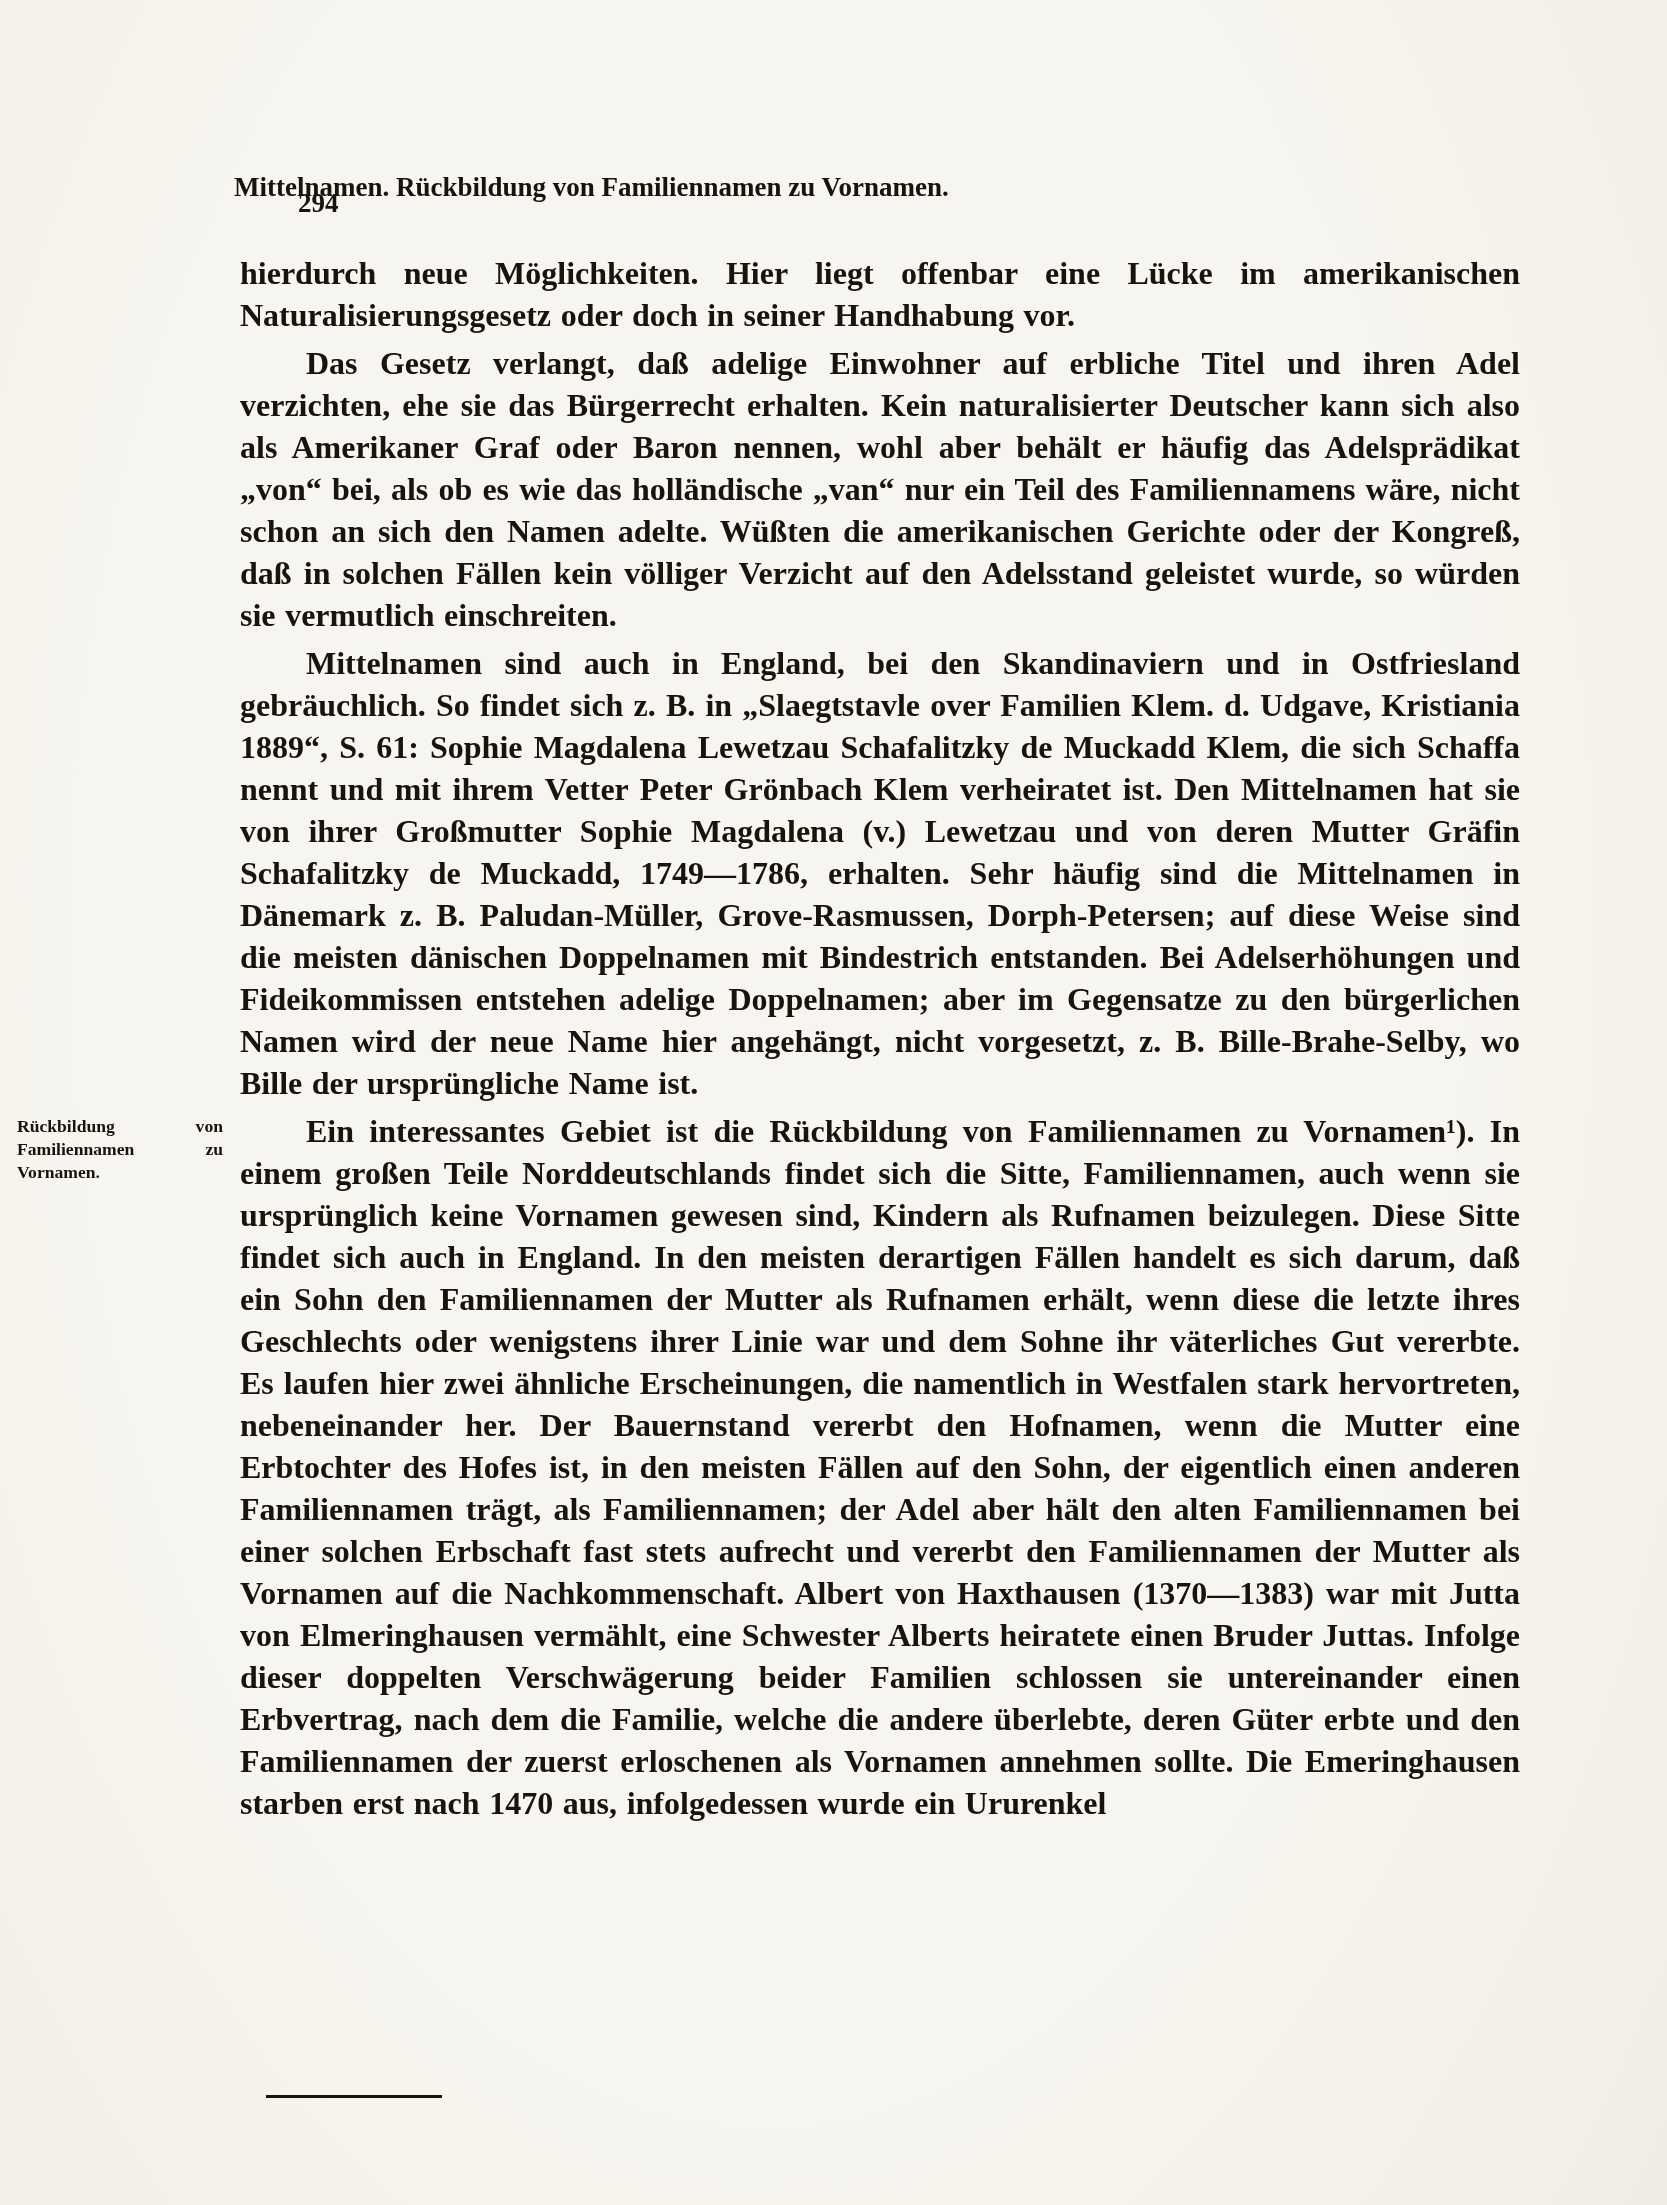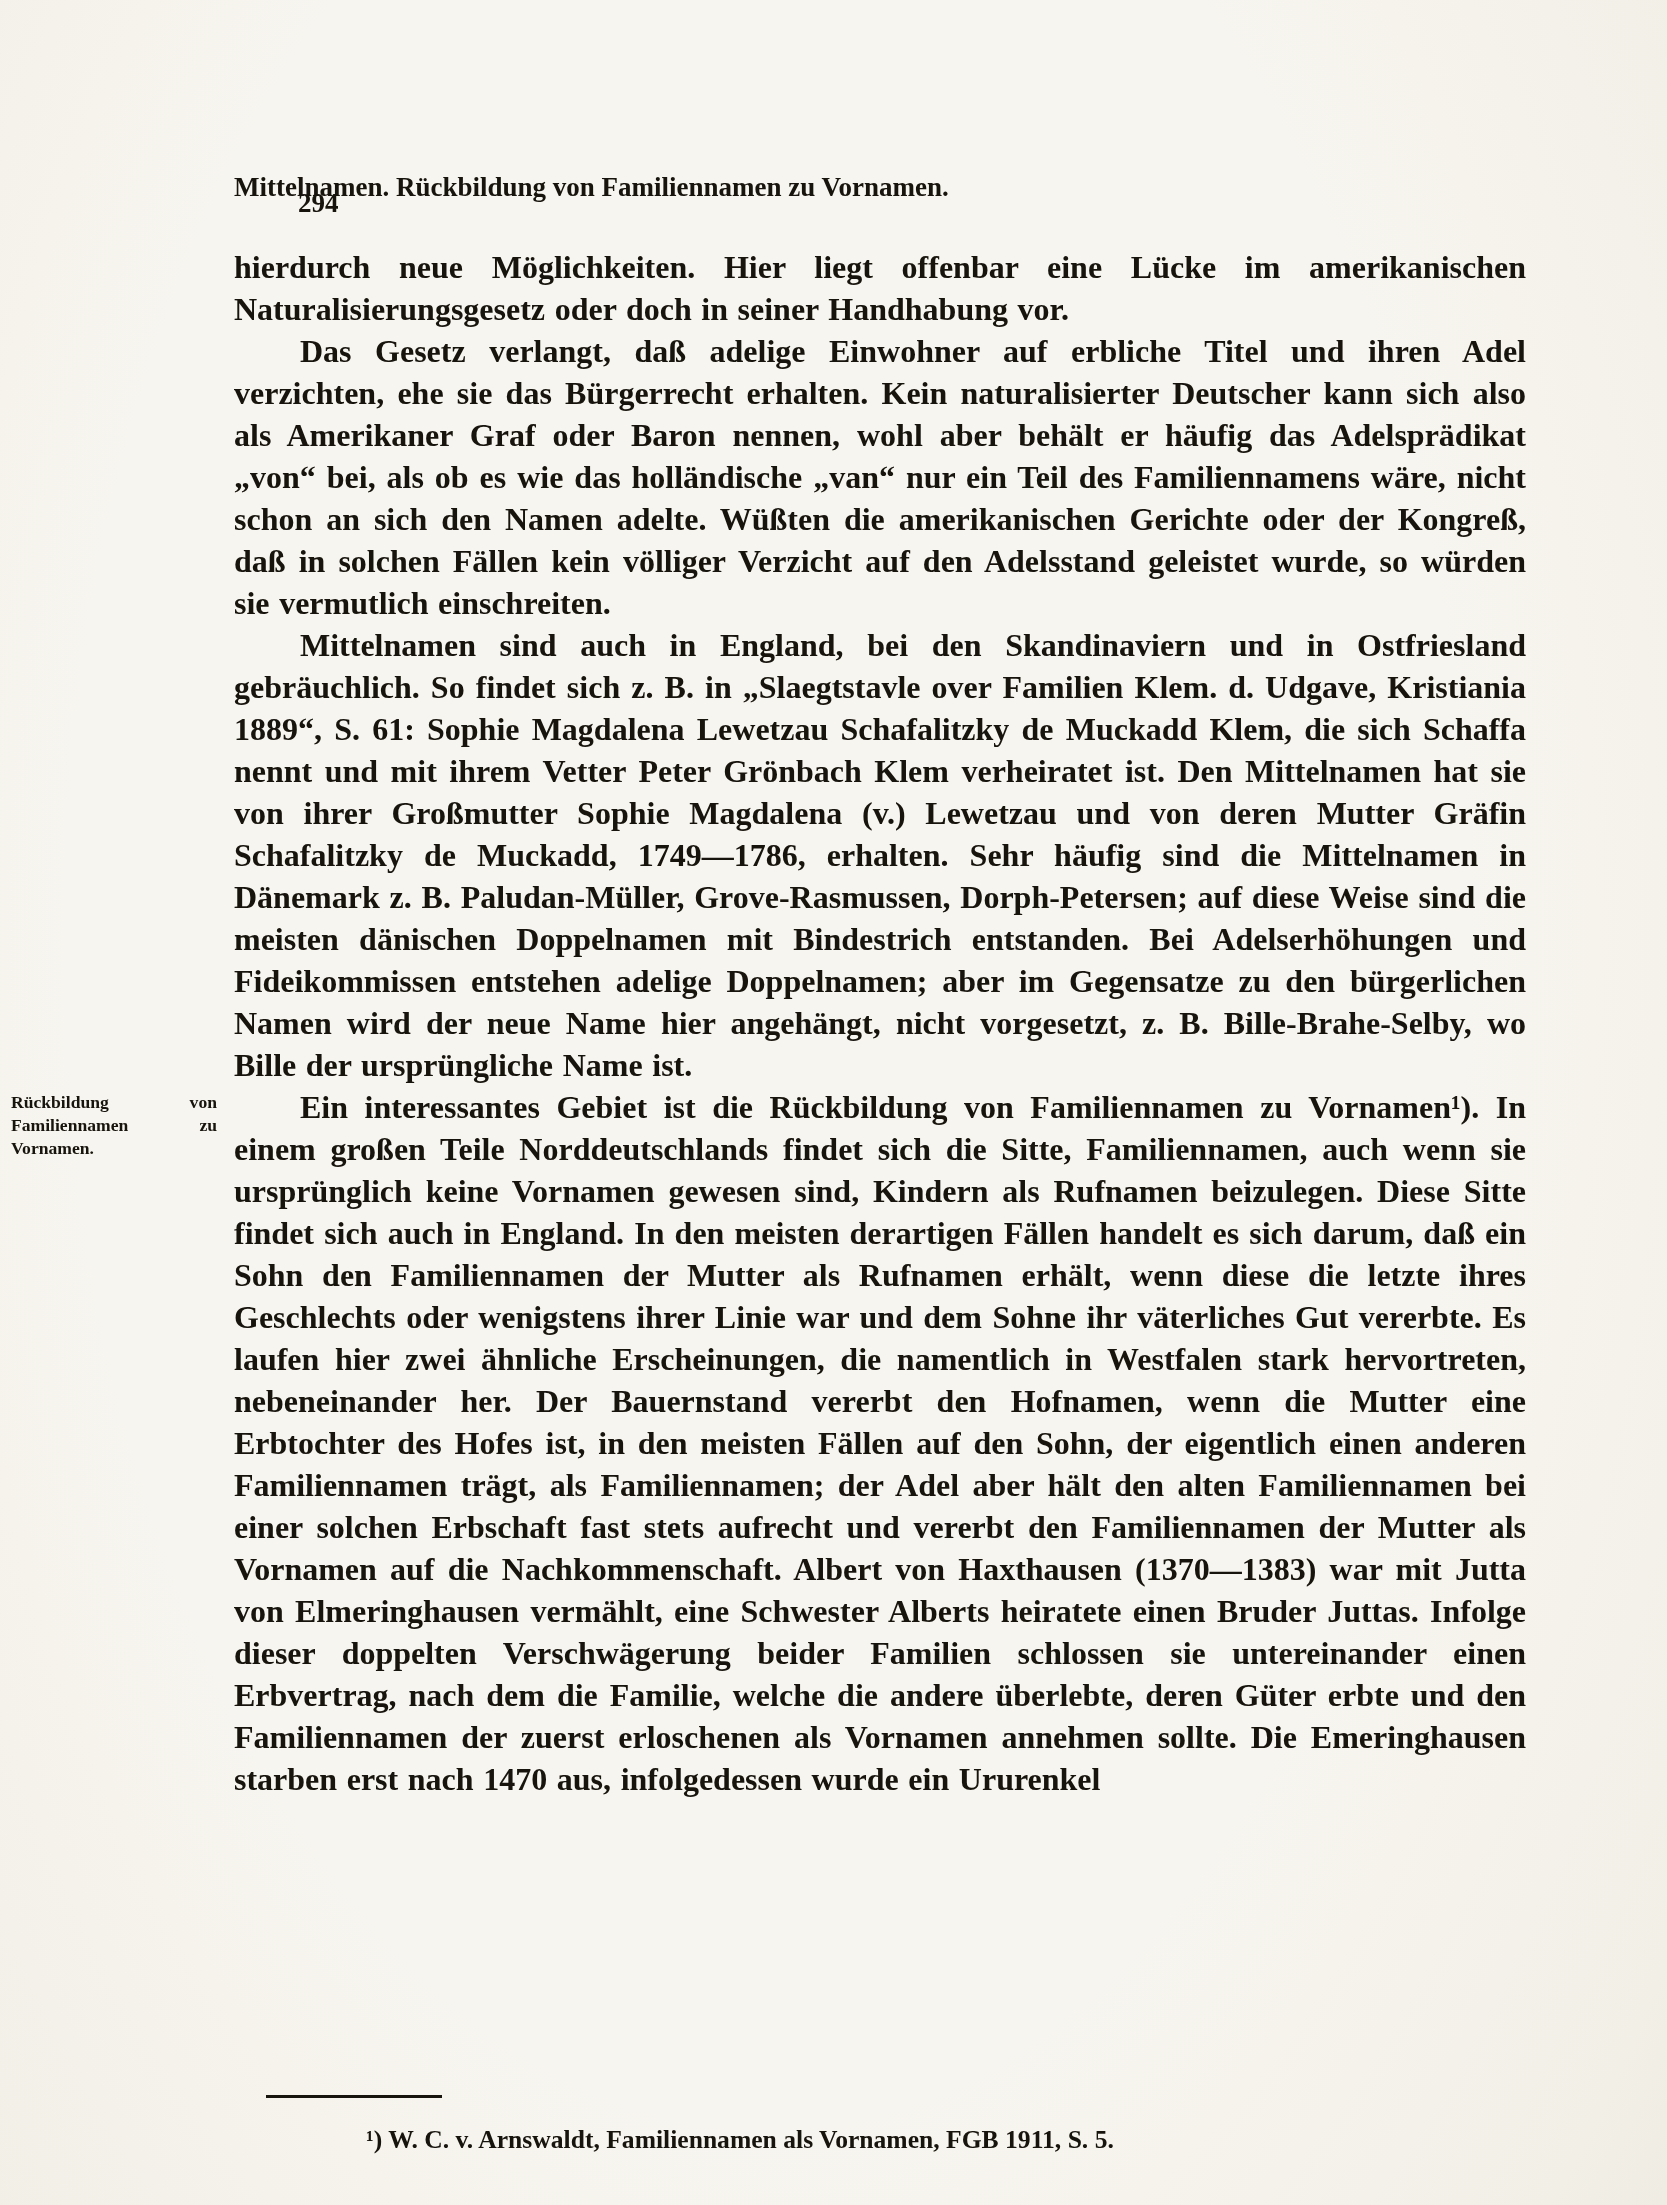--- a/index.html
+++ b/index.html
@@ -46,21 +46,21 @@
     left: 234px;
     width: 1292px;
     font-size: 32px;
     line-height: 42px;
     font-weight: 600;
     text-align: justify;
     word-spacing: 0.05em;
     hyphens: auto;
   }
   .para {
-    margin: 0;
+    margin: 6px;
     text-indent: 66px;
   }
   .para.no-indent {
     text-indent: 0;
   }
   .para.rel {
     position: relative;
   }
 
   
@@ -113,17 +113,16 @@
     <p class="para">Das Gesetz verlangt, daß adelige Einwohner auf erbliche Titel und ihren Adel verzichten, ehe sie das Bürgerrecht erhalten. Kein naturalisierter Deutscher kann sich also als Amerikaner Graf oder Baron nennen, wohl aber behält er häufig das Adelsprädikat „von“ bei, als ob es wie das holländische „van“ nur ein Teil des Familiennamens wäre, nicht schon an sich den Namen adelte. Wüßten die amerikanischen Gerichte oder der Kongreß, daß in solchen Fällen kein völliger Verzicht auf den Adelsstand geleistet wurde, so würden sie vermutlich einschreiten.</p>
     <p class="para">Mittelnamen sind auch in England, bei den Skandinaviern und in Ostfriesland gebräuchlich. So findet sich z. B. in „Slaegtstavle over Familien Klem. d. Udgave, Kristiania 1889“, S. 61: Sophie Magdalena Lewetzau Schafalitzky de Muckadd Klem, die sich Schaffa nennt und mit ihrem Vetter Peter Grönbach Klem verheiratet ist. Den Mittelnamen hat sie von ihrer Großmutter Sophie Magdalena (v.) Lewetzau und von deren Mutter Gräfin Schafalitzky de Muckadd, 1749—1786, erhalten. Sehr häufig sind die Mittelnamen in Dänemark z. B. Paludan-Müller, Grove-Rasmussen, Dorph-Petersen; auf diese Weise sind die meisten dänischen Doppelnamen mit Bindestrich entstanden. Bei Adelserhöhungen und Fideikommissen entstehen adelige Doppelnamen; aber im Gegensatze zu den bürgerlichen Namen wird der neue Name hier angehängt, nicht vorgesetzt, z. B. Bille-Brahe-Selby, wo Bille der ursprüngliche Name ist.</p>
     <p class="para rel">
       <span class="margin-note">Rückbildung von Familiennamen zu Vornamen.</span>
       <span>Ein interessantes Gebiet ist die Rückbildung von Familiennamen zu Vornamen¹). In einem großen Teile Norddeutschlands findet sich die Sitte, Familiennamen, auch wenn sie ursprünglich keine Vornamen gewesen sind, Kindern als Rufnamen beizulegen. Diese Sitte findet sich auch in England. In den meisten derartigen Fällen handelt es sich darum, daß ein Sohn den Familiennamen der Mutter als Rufnamen erhält, wenn diese die letzte ihres Geschlechts oder wenigstens ihrer Linie war und dem Sohne ihr väterliches Gut vererbte. Es laufen hier zwei ähnliche Erscheinungen, die namentlich in Westfalen stark hervortreten, nebeneinander her. Der Bauernstand vererbt den Hofnamen, wenn die Mutter eine Erbtochter des Hofes ist, in den meisten Fällen auf den Sohn, der eigentlich einen anderen Familiennamen trägt, als Familiennamen; der Adel aber hält den alten Familiennamen bei einer solchen Erbschaft fast stets aufrecht und vererbt den Familiennamen der Mutter als Vornamen auf die Nachkommenschaft. Albert von Haxthausen (1370—1383) war mit Jutta von Elmeringhausen vermählt, eine Schwester Alberts heiratete einen Bruder Juttas. Infolge dieser doppelten Verschwägerung beider Familien schlossen sie untereinander einen Erbvertrag, nach dem die Familie, welche die andere überlebte, deren Güter erbte und den Familiennamen der zuerst erloschenen als Vornamen annehmen sollte. Die Emeringhausen starben erst nach 1470 aus, infolgedessen wurde ein Ururenkel</span>
     </p>
   </main>
 
   <footer class="footnote-area">
     <div class="footnote-rule"></div>
-    <p class="footnote">¹) W. C. v. Arnswaldt, Familiennamen als Vornamen, FGB 1911, S. 5.</p>
   </footer>
 
 </div>
 
 
 </body></html>

